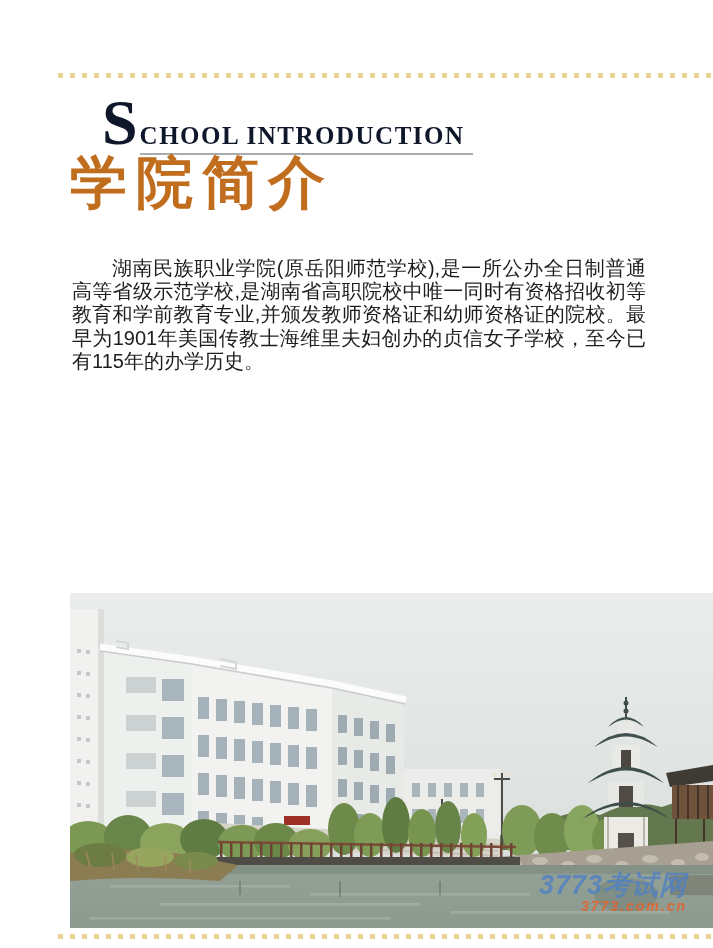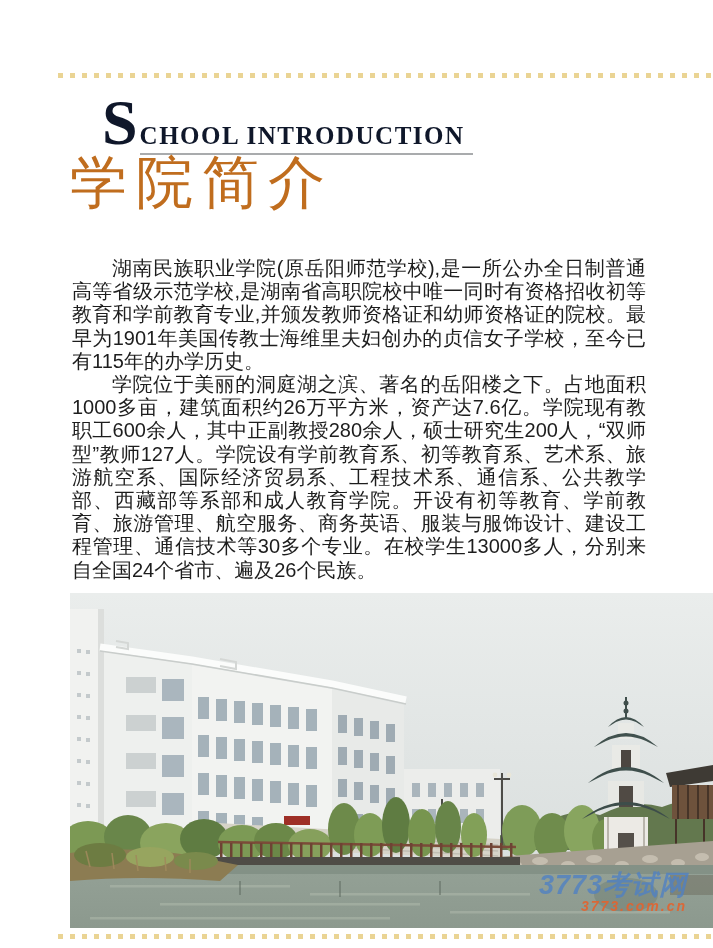--- a/index.html
+++ b/index.html
@@ -22,21 +22,21 @@
   .header{position:absolute;left:70px;top:96px;width:560px;}
   .eyebrow{white-space:nowrap;color:#0f172a;font-family:"Liberation Serif", serif;font-weight:bold;margin-left:32px;}
   .eyebrow .initial{font-size:64px;line-height:54px;vertical-align:baseline;letter-spacing:2px;}
   .eyebrow .rest{
     font-size:25px;letter-spacing:1.5px;vertical-align:baseline;
     border-bottom:2px solid #a9abad;padding-bottom:4px;padding-right:8px;
   }
   .page-title{
     margin-top:2px;
     font-family:"Liberation Serif", serif;
-    font-weight:normal;
+    font-weight:bold;
     font-size:57px;line-height:62px;
     letter-spacing:9px;
     color:#c06d1e;
   }
 
   
   .body-text{
     position:absolute;left:72px;top:257px;width:574px;
     font-size:20px;line-height:23.2px;color:#1d1d1d;
     text-align:justify;
@@ -66,21 +66,20 @@
 
   <div class="header">
     <div class="eyebrow">
       <span class="initial">S</span><span class="rest">CHOOL INTRODUCTION</span>
     </div>
     <div class="page-title">学院简介</div>
   </div>
 
   <div class="body-text">
     <p>湖南民族职业学院(原岳阳师范学校),是一所公办全日制普通高等省级示范学校,是湖南省高职院校中唯一同时有资格招收初等教育和学前教育专业,并颁发教师资格证和幼师资格证的院校。最早为1901年美国传教士海维里夫妇创办的贞信女子学校，至今已有115年的办学历史。</p>
-    <p>学院位于美丽的洞庭湖之滨、著名的岳阳楼之下。占地面积1000多亩，建筑面积约26万平方米，资产达7.6亿。学院现有教职工600余人，其中正副教授280余人，硕士研究生200人，“双师型”教师127人。学院设有学前教育系、初等教育系、艺术系、旅游航空系、国际经济贸易系、工程技术系、通信系、公共教学部、西藏部等系部和成人教育学院。开设有初等教育、学前教育、旅游管理、航空服务、商务英语、服装与服饰设计、建设工程管理、通信技术等30多个专业。在校学生13000多人，分别来自全国24个省市、遍及26个民族。</p>
   </div>
 
   <div class="photo">
     <svg width="643" height="335" viewBox="0 0 643 335">
       <defs>
         <linearGradient id="sky" x1="0" y1="0" x2="0" y2="1">
           <stop offset="0" stop-color="#eaedec"></stop>
           <stop offset="1" stop-color="#d9dedd"></stop>
         </linearGradient>
         <linearGradient id="water" x1="0" y1="0" x2="0" y2="1">

